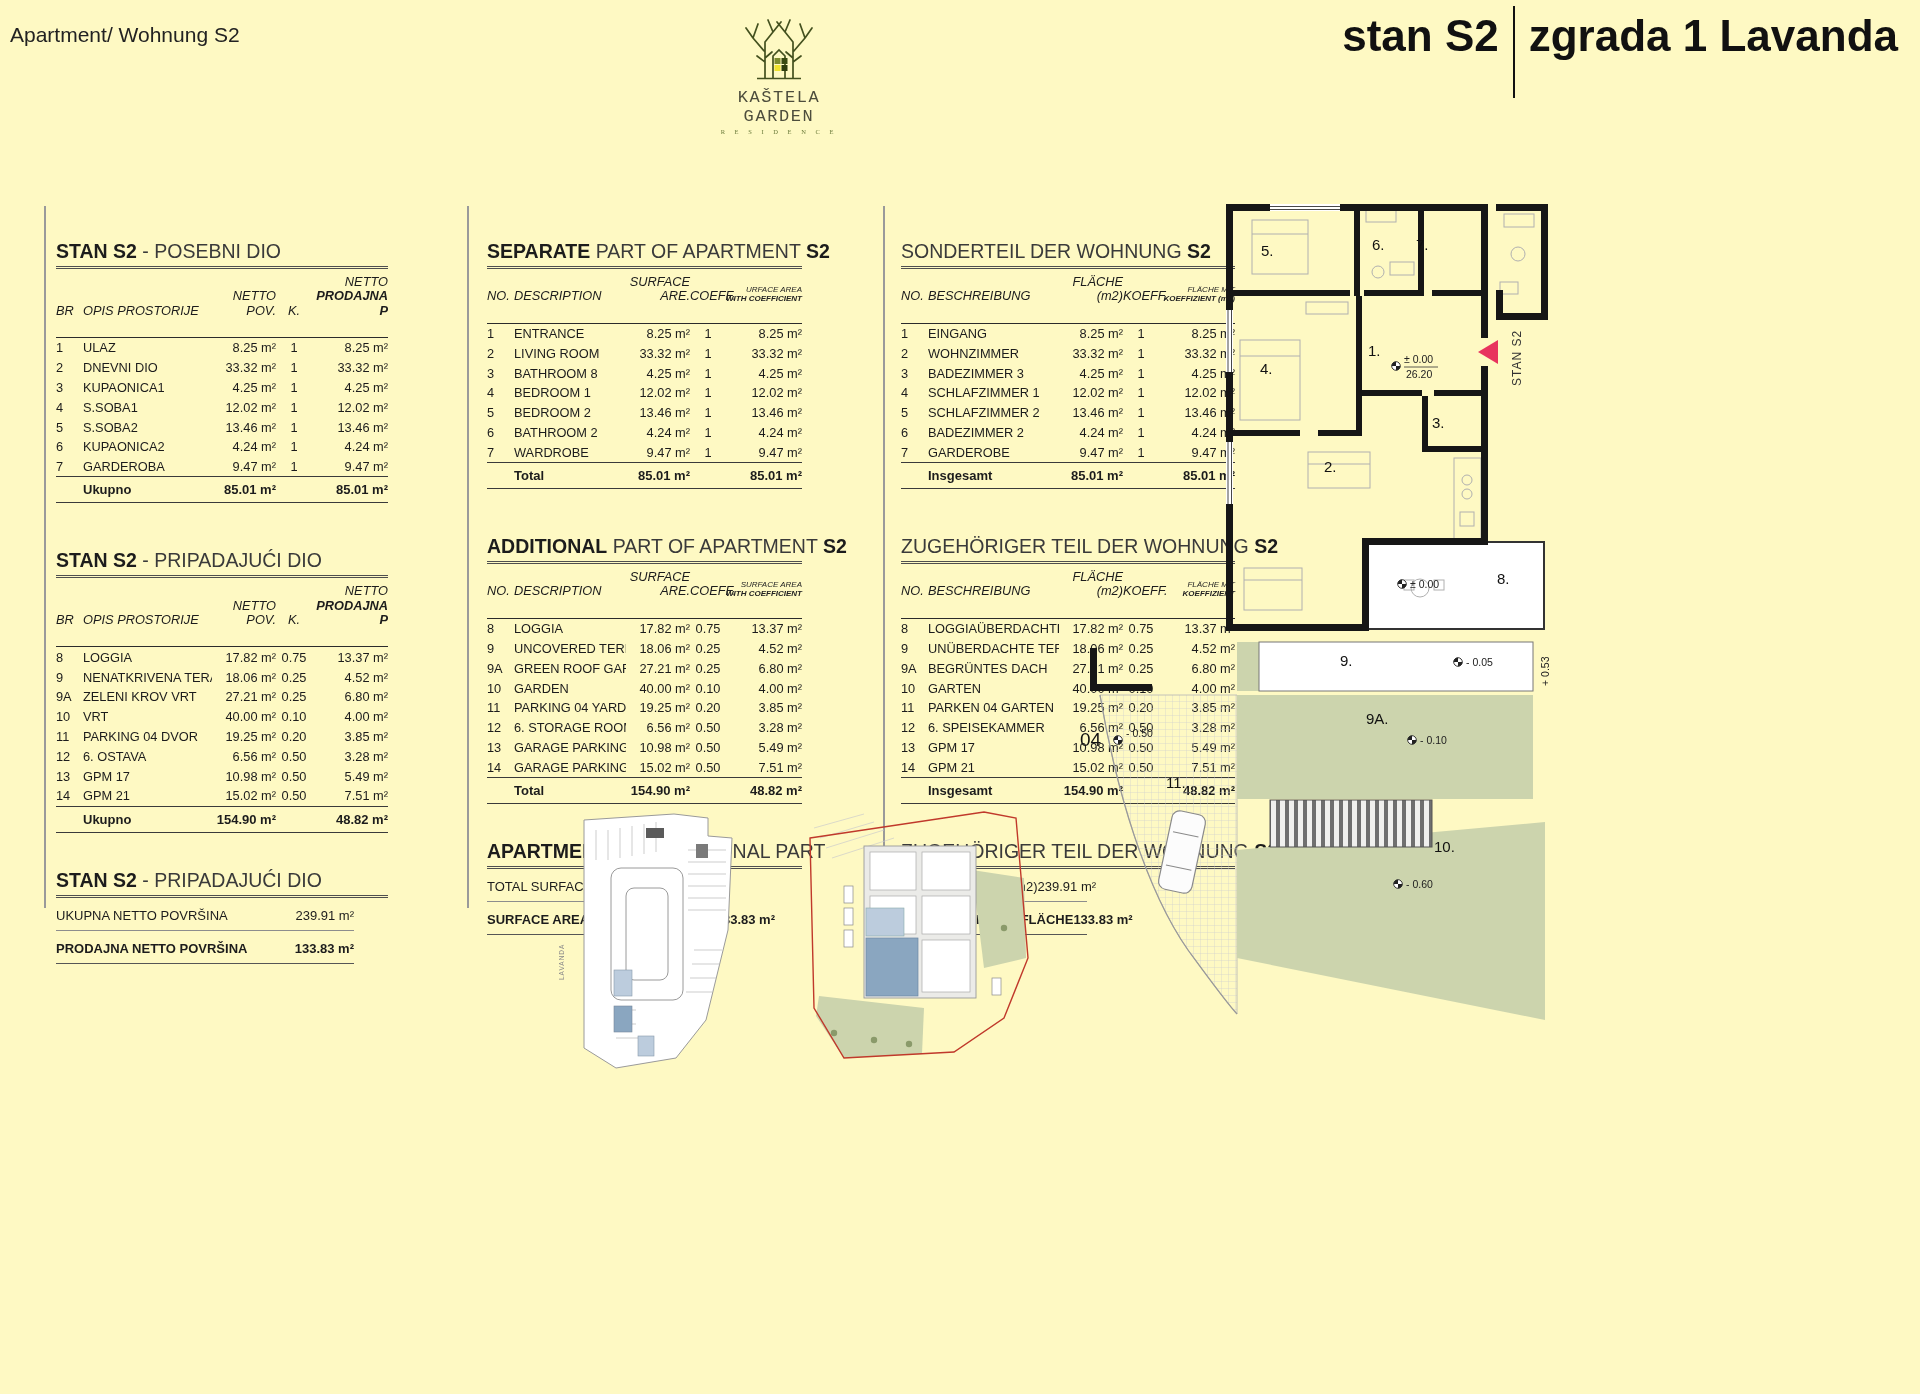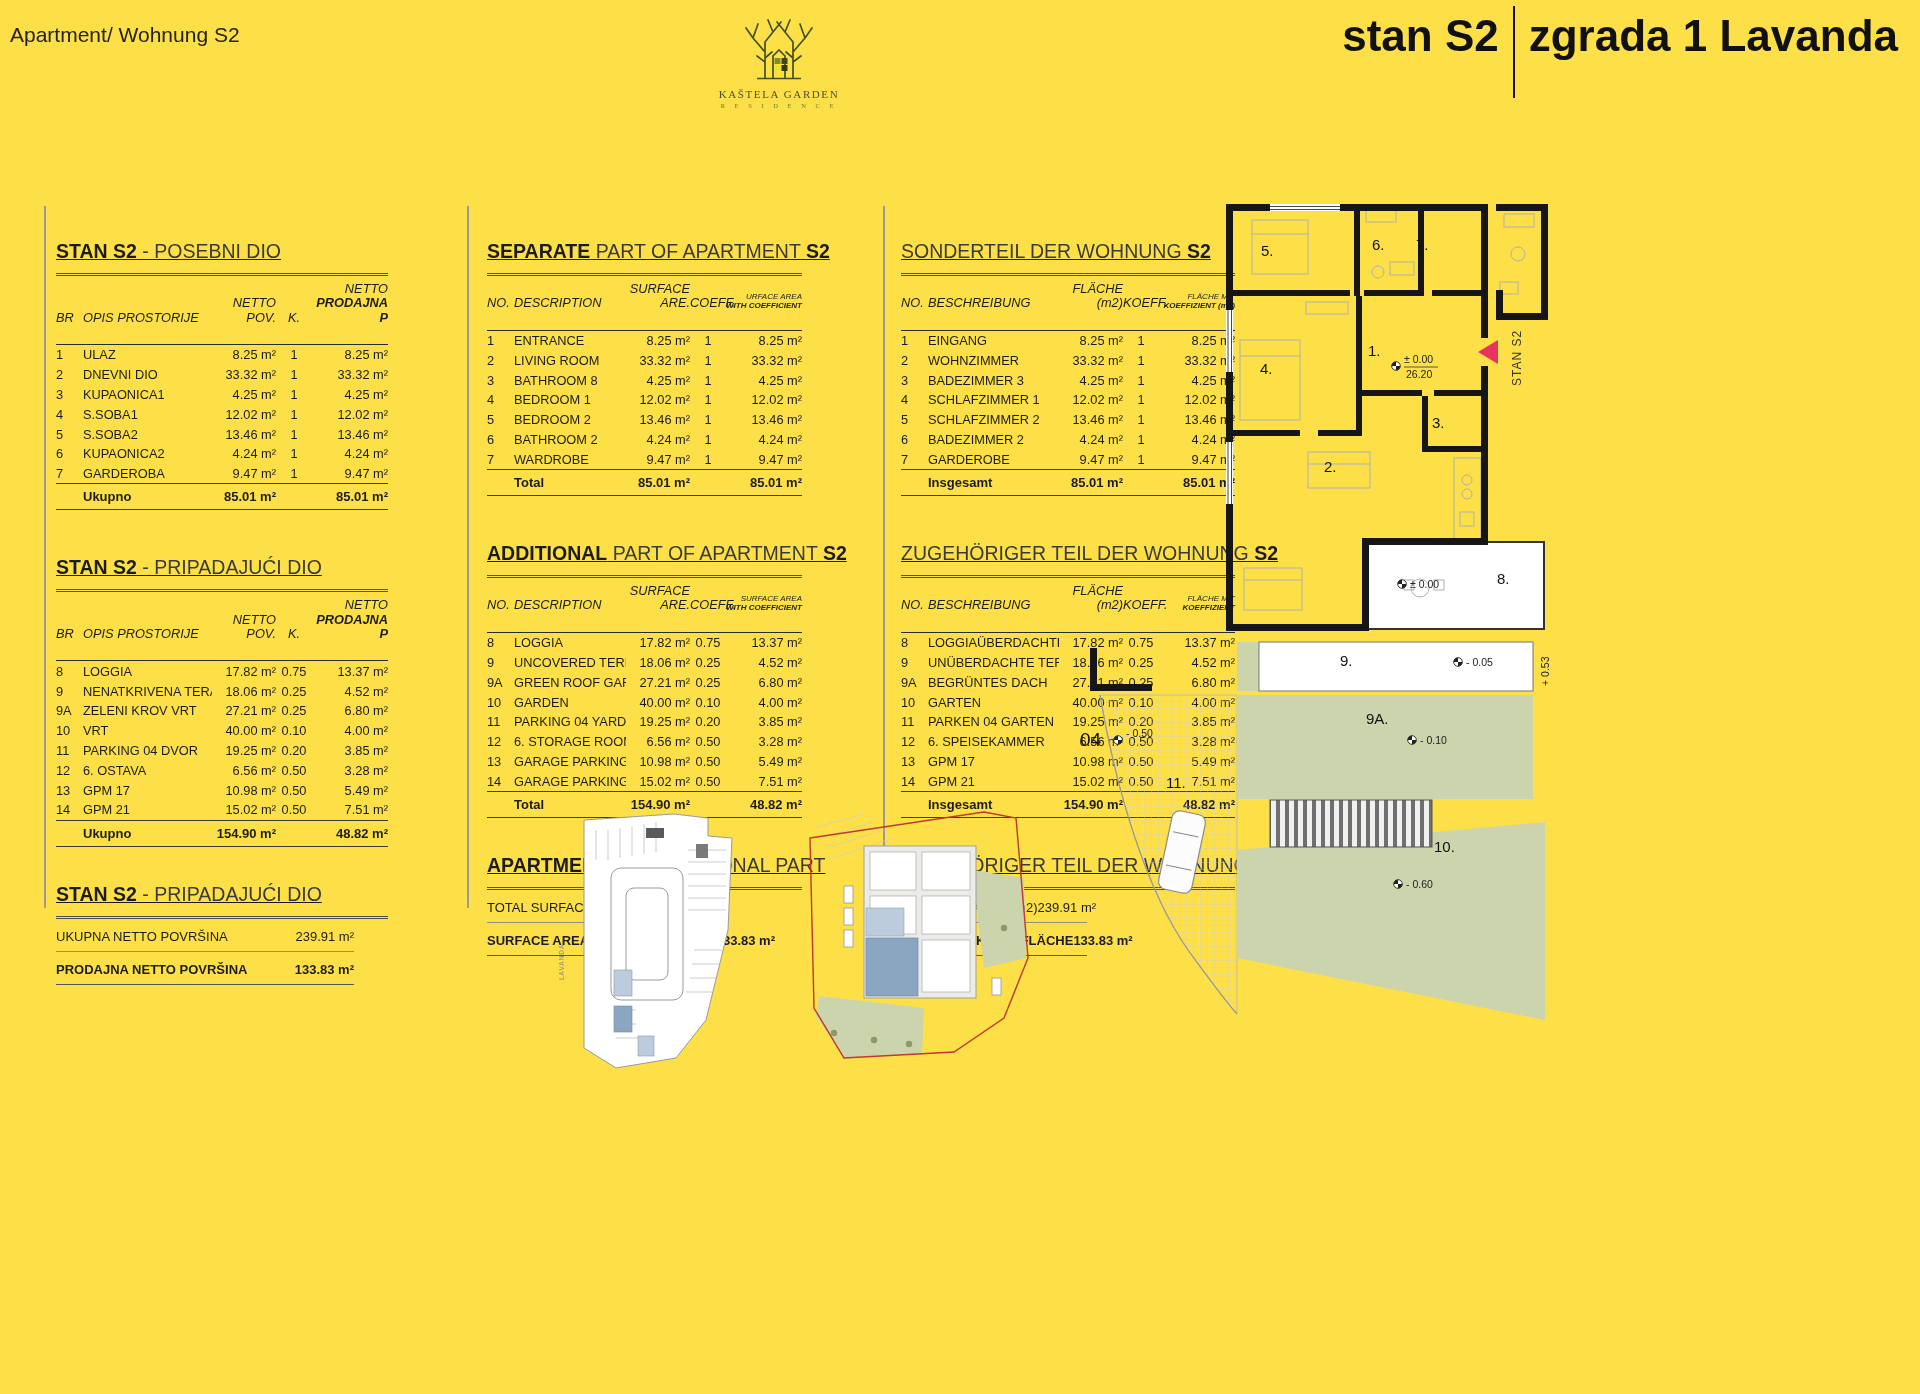--- a/index.html
+++ b/index.html
@@ -1,40 +1,40 @@
 <!DOCTYPE html>
 <html style="--green: #ccd4ad; --blue: #8aa6c0; --blue-light: #bcccdd; --red: #c0392b; --flag: #e8335e; --wall: #161616; --furn: #b0b0b0; --logo-green: #44511f;"><head>
 <meta charset="utf-8">
 <style>
   :root{
     --green:#ccd4ad; --blue:#8aa6c0; --blue-light:#bccbdd; --red:#c0392b;
     --flag:#e8335e; --wall:#161616; --furn:#b0b0b0; --logo-green:#44511f;
   }
   *{box-sizing:border-box; margin:0; padding:0;}
   body{background:#888; font-family:"Liberation Sans","DejaVu Sans",sans-serif;}
-  #canvas{position:relative; width:1920px; height:1394px; background:#fde047; overflow:hidden; color:#1c1c1c;}
+  #canvas{position:relative; width:1920px; height:1394px; background:#fef9c3; overflow:hidden; color:#1c1c1c;}
 
   
   .doc-title{position:absolute; left:10px; top:20px; font-size:21px; line-height:29px; color:#222;}
   .logo{position:absolute; left:714px; top:8px; width:130px; text-align:center;}
-  .logo-name{font-family:Liberation Serif, serif; font-size:11px; letter-spacing:1.6px; color:#4d4d3c; margin-top:2px;}
+  .logo-name{font-family:Liberation Mono, monospace; font-size:17px; letter-spacing:1.6px; color:#4d4d3c; margin-top:2px;}
   .logo-sub{font-family:"Liberation Serif","DejaVu Serif",serif; font-size:6.5px; letter-spacing:4px; color:#6b7b3a; margin-top:2px;}
   .big-title{position:absolute; top:14px; right:22px; display:flex; align-items:flex-start; gap:14px;
              font-size:44px; font-weight:700; letter-spacing:0; color:#111; line-height:1.0;}
   .big-title .vline{width:2px; height:92px; background:#111; margin-top:-8px;}
 
   
   .col{position:absolute; top:240px;}
   .col-hr{left:56px;  width:332px;}
   .col-en{left:487px; width:315px;}
   .col-de{left:901px; width:334px;}
   .vrule{position:absolute; top:206px; height:702px; width:2px; background:#9a9a9a;}
   .vrule.r1{left:44px;} .vrule.r2{left:467px;} .vrule.r3{left:883px;}
 
-  .sec-title{font-size:19.5px; padding-bottom:10px; border-bottom:3px double #4f4f4f; white-space:nowrap;text-decoration:underline;}
+  .sec-title{font-size:19.5px; padding-bottom:3px; border-bottom:3px double #4f4f4f; white-space:nowrap;}
   .sec-title .b{font-weight:700;} .sec-title .l{font-weight:400; color:#3a3a3a;}
 
   table.tbl{border-collapse:collapse; table-layout:fixed; width:100%; margin-top:6px;}
   .tbl col.c-no{width:27px;} .tbl col.c-desc{width:auto;} .tbl col.c-area{width:64px;}
   .tbl col.c-k{width:36px;} .tbl col.c-net{width:76px;}
   .tbl th{font-weight:400; vertical-align:bottom; border-bottom:1.5px solid #2b2b2b; padding:0 0 19px 0; height:36px; line-height:1.12;font-style:italic;}
   .tbl td{font-size:12.8px; padding:2.4px 0; white-space:nowrap; overflow:hidden;}
   .h13{font-size:12.8px;} .h-b{font-weight:700;}
   .h-tiny{font-size:8px; letter-spacing:0; color:#222;} .h-tiny.b{font-weight:700;}
   .a-l{text-align:left;} .a-r{text-align:right;} .a-c{text-align:center;}

